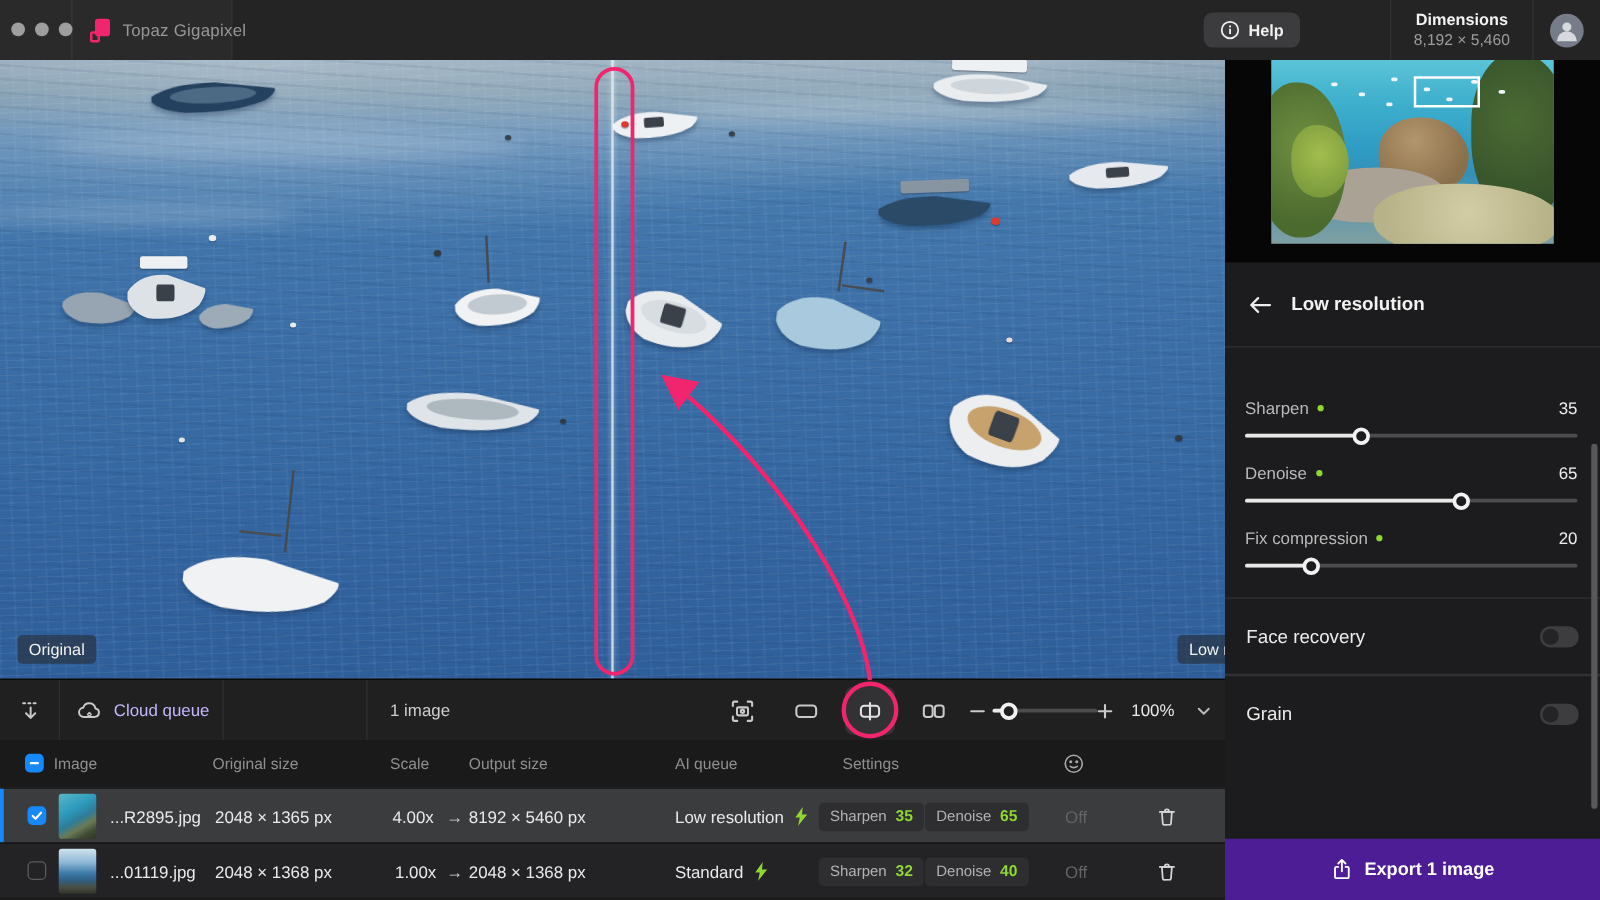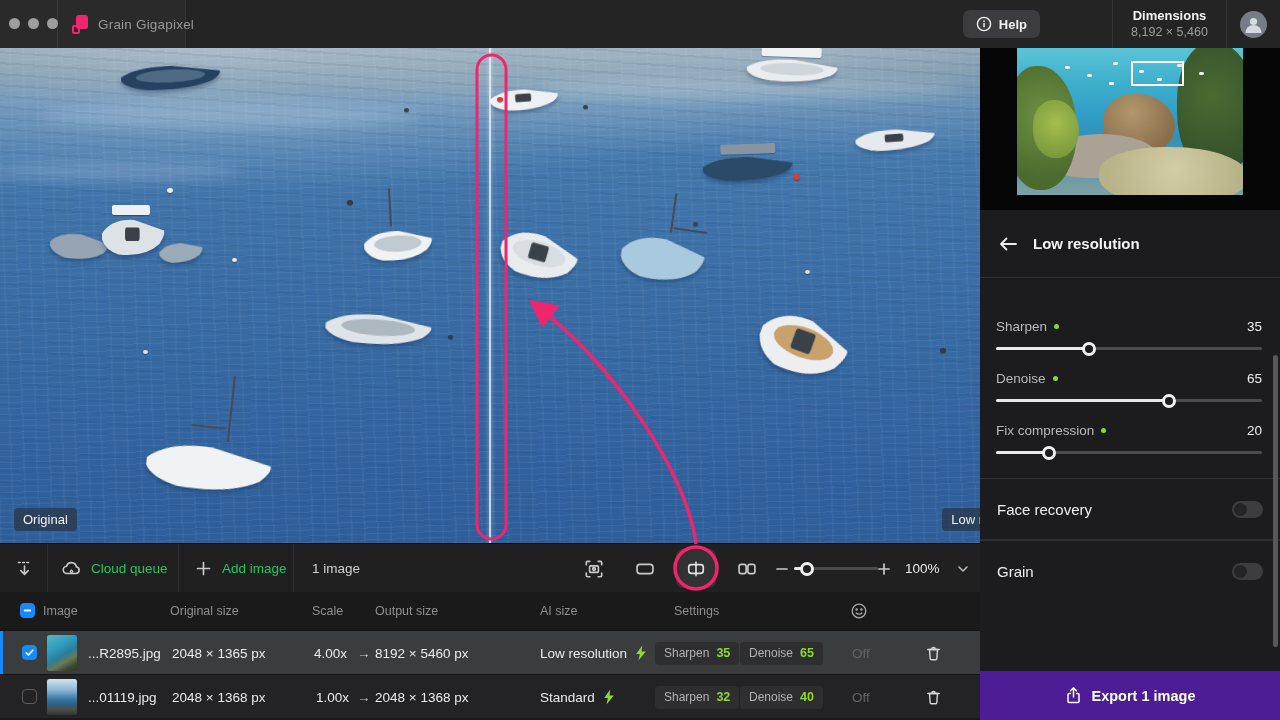--- a/index.html
+++ b/index.html
@@ -49,21 +49,21 @@
   .canvas-badge{position:absolute;bottom:12px;padding:4px 9px;border-radius:4px;background:rgba(38,44,50,.6);
     color:#f2f2f2;font-size:13px}
   .badge-left{left:14px}.badge-right{right:16px}
 
   
   #annot{position:absolute;left:0;top:48px;pointer-events:none;z-index:40}
 
   
   #toolbar{position:absolute;left:0;top:543px;width:980px;height:49px;background:#202021;border-top:1px solid #0a0a0a}
   .t-sep{position:absolute;top:0;width:1px;height:49px;background:rgba(255,255,255,.07)}
-  .tool{position:absolute;top:0;height:49px;display:flex;align-items:center;gap:9px;color:#22c55e;font-size:13.5px;cursor:pointer;background:none;border:none;font-family:inherit}
+  .tool{position:absolute;top:0;height:49px;display:flex;align-items:center;gap:9px;color:#c4b5fd;font-size:13.5px;cursor:pointer;background:none;border:none;font-family:inherit}
   .tool svg{display:block}
   .t-count{color:#cfcfcf;cursor:default}
   .view-tile{position:absolute;top:5px;width:40px;height:39px;border-radius:7px;display:flex;align-items:center;justify-content:center;cursor:pointer}
   .view-tile.active{background:#323234}
   .zoom-track{position:absolute;left:794px;top:23px;width:84px;height:3px;border-radius:2px;background:#4c4c4e;cursor:pointer}
   .zoom-track .sld-fill{position:absolute;left:0;top:0;height:3px;border-radius:2px;background:#e8e8e8}
   .zoom-track .sld-knob{position:absolute;top:-5.5px;width:14px;height:14px;border-radius:50%;border:3.5px solid #f2f2f2;background:#202021;transform:translateX(-50%)}
   .zoom-label{position:absolute;left:905px;top:0;height:49px;display:flex;align-items:center;color:#e8e8e8;font-size:13.5px;cursor:pointer}
 
   
@@ -126,21 +126,21 @@
     <div class="tl-dots">
       <span></span>
       <span></span>
       <span></span>
     </div>
     <div class="logo">
       <span class="logo-icon">
           <span class="sq1" style="background: rgb(240, 37, 110);"></span>
           <span class="sq2" style="border-color: rgb(240, 37, 110);"></span>
         </span>
-      <span class="logo-text">Grain Gigapixel</span>
+      <span class="logo-text">Topaz Gigapixel</span>
     </div>
     <div class="tb-right">
       <button class="help-btn">
         <svg width="16" height="16" viewBox="0 0 16 16">
           <circle cx="8" cy="8" r="6.6" fill="none" stroke="#f0f0f0" stroke-width="1.4"></circle>
           <rect x="7.3" y="7" width="1.5" height="4.2" fill="#f0f0f0"></rect>
             <rect x="7.3" y="4.4" width="1.5" height="1.5" fill="#f0f0f0"></rect>
         </svg>
         <span>Help</span>
       </button>
@@ -299,26 +299,20 @@
     </button>
     <div class="t-sep" style="left:47px"></div>
     <button class="tool" style="left:61px">
       <svg width="21" height="21" viewBox="0 0 21 21" fill="none" stroke="#c9c9c9" stroke-width="1.6" stroke-linejoin="round">
         <path d="M6.2 15.5 h8.6 a3.4 3.4 0 0 0 .5 -6.75 A5 5 0 0 0 5.6 8.2 A3.4 3.4 0 0 0 6.2 15.5 Z"></path>
         <path d="M10.5 12 l1.4 1.6 -1.4 1.6 -1.4 -1.6 Z" stroke-width="1.2"></path>
       </svg>
       <span>Cloud queue</span>
     </button>
     <div class="t-sep" style="left:178px"></div>
-    <button class="tool" style="left:194px">
-      <svg width="19" height="19" viewBox="0 0 19 19" fill="none" stroke="#c9c9c9" stroke-width="1.7" stroke-linecap="round">
-        <path d="M9.5 3.5 V15.5 M3.5 9.5 H15.5"></path>
-      </svg>
-      <span>Add image</span>
-    </button>
     <div class="t-sep" style="left:293px"></div>
     <div class="tool t-count" style="left:312px">1 image</div>
 
     <div class="view-tile" style="left:574px">
       <svg width="22" height="22" viewBox="0 0 20 20" fill="none" stroke="#c9c9c9" stroke-width="1.5" stroke-linecap="round" stroke-linejoin="round">
         <path d="M3 6.2 V4.2 a1.2 1.2 0 0 1 1.2-1.2 H6.2 M13.8 3 h2 A1.2 1.2 0 0 1 17 4.2 v2 M17 13.8 v2 a1.2 1.2 0 0 1 -1.2 1.2 h-2 M6.2 17 h-2 A1.2 1.2 0 0 1 3 15.8 v-2"></path>
         <rect x="6" y="7.2" width="8" height="5.8" rx="1"></rect>
         <circle cx="10" cy="10" r="1.2"></circle>
       </svg>
     </div>
@@ -366,21 +360,21 @@
     <div class="thead">
       <div class="cb on" style="left:20px;top:11px">
         <svg width="11" height="11" viewBox="0 0 11 11">
             <rect x="1.8" y="4.6" width="7.4" height="1.8" rx="0.9" fill="#fff"></rect>
           </svg>
       </div>
       <span style="left:43px">Image</span>
       <span style="left:170px">Original size</span>
       <span style="left:312px">Scale</span>
       <span style="left:375px">Output size</span>
-      <span style="left:540px">AI size</span>
+      <span style="left:540px">AI queue</span>
       <span style="left:674px">Settings</span>
       <span style="left:850px">
         <svg width="18" height="18" viewBox="0 0 18 18" fill="none" stroke="#a8a8a8" stroke-width="1.3" stroke-linecap="round">
           <circle cx="9" cy="9" r="6.8"></circle>
             <circle cx="6.6" cy="7.4" r="0.6" fill="#a8a8a8"></circle>
             <circle cx="11.4" cy="7.4" r="0.6" fill="#a8a8a8"></circle>
           <path d="M6.2 11 a3.6 3 0 0 0 5.6 0"></path>
         </svg>
       </span>
     </div>

